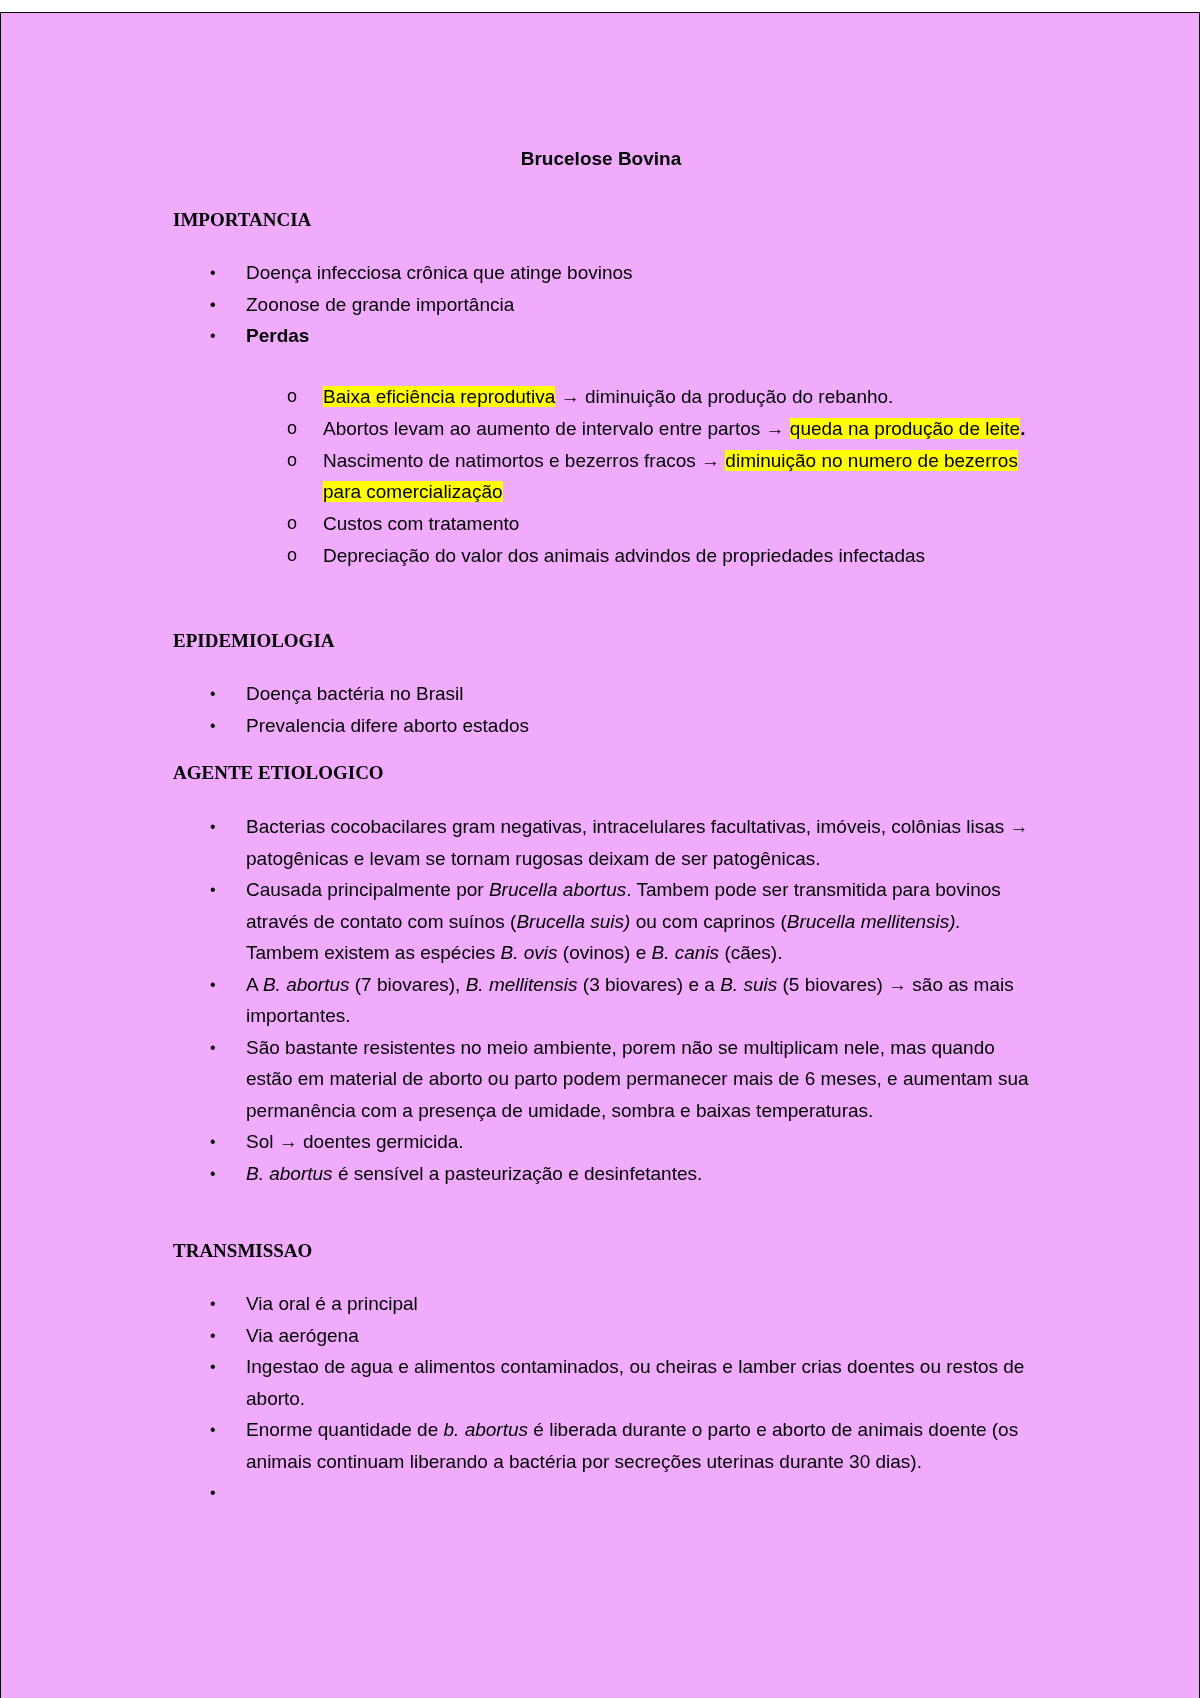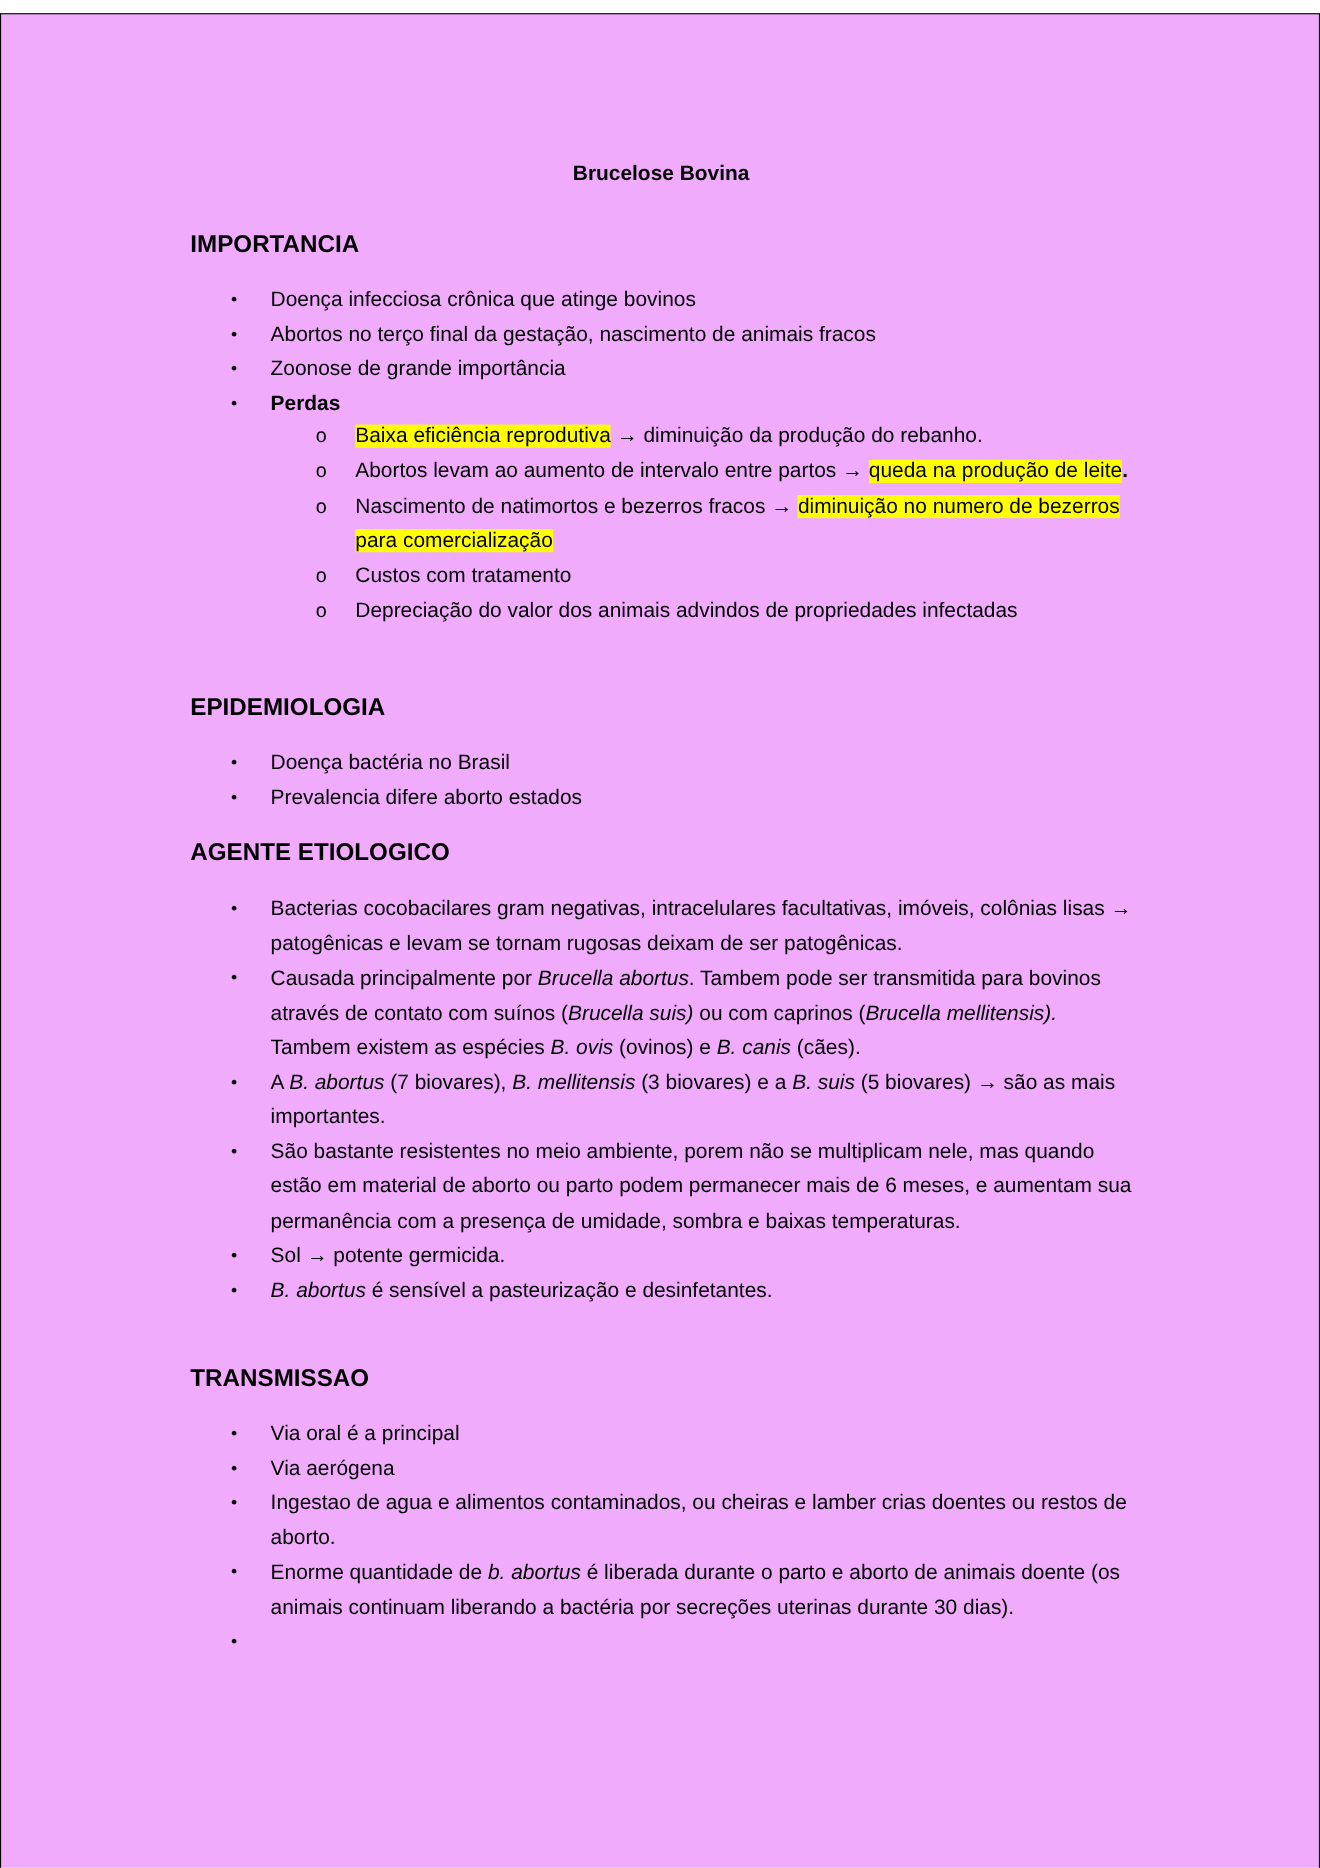--- a/index.html
+++ b/index.html
@@ -15,21 +15,21 @@
     background: #f0abfc;
   }
   .doc-title {
     position: absolute; top: 144px; left: 0; width: 1200px;
     text-align: center; font-weight: bold; font-size: 19px; margin: 0;
     padding-left: 0;
   }
   .doc-title span { position: relative; left: 0; }
   .section-heading {
     position: absolute; left: 172px; margin: 0;
-    font-weight: bold; font-size: 22px;
+    font-weight: bold; font-size: 19px; font-family: Liberation Serif, serif;
   }
   ul { margin: 0; padding: 0; list-style: none; }
   .list { position: absolute; left: 172px; width: 860px; }
   .item {
     position: relative; padding-left: 73px;
     font-size: 19px; line-height: 31.5px;
   }
   .bullet {
     position: absolute; left: 37px; top: 0; width: 10px;
     font-size: 16px;
@@ -53,21 +53,21 @@
 <div class="page">
 
   <h1 class="doc-title" style="top:135px;">
     <span style="left:0;">Brucelose Bovina</span>
   </h1>
 
   <h2 class="section-heading" style="top:196px;">IMPORTANCIA</h2>
 
   <ul class="list" style="top:244px;">
     <li class="item"><span class="bullet">•</span><span>Doença infecciosa crônica que atinge bovinos</span></li>
-    <li class="item"><span class="bullet">•</span><span>Abortos no terço final da gestação, nascimento de animais fracos</span></li>
+    <li class="item"><span class="bullet">•</span></li>
     <li class="item"><span class="bullet">•</span><span>Zoonose de grande importância</span></li>
     <li class="item"><span class="bullet">•</span><span class="b">Perdas</span></li>
   </ul>
 
   <ul class="list sub-list" style="top:368px;">
     <li class="sub-item">
       <span class="sub-bullet">o</span>
       <span class="hl">Baixa eficiência reprodutiva</span>
       <span>→</span><span> diminuição da produção do rebanho.</span>
     </li>
@@ -94,21 +94,21 @@
     <li class="item"><span class="bullet">•</span><span>Doença bactéria no Brasil</span></li>
     <li class="item"><span class="bullet">•</span><span>Prevalencia difere aborto estados</span></li>
   </ul>
 
   <h2 class="section-heading" style="top:749px;">AGENTE ETIOLOGICO</h2>
   <ul class="list" style="top:798px;">
     <li class="item"><span class="bullet">•</span><span>Bacterias cocobacilares gram negativas, intracelulares facultativas, imóveis, colônias lisas </span><span>→</span><span> patogênicas e levam se tornam rugosas deixam de ser patogênicas.</span></li>
     <li class="item"><span class="bullet">•</span><span>Causada principalmente por </span><i>Brucella abortus</i><span>. Tambem pode ser transmitida para bovinos através de contato com suínos (</span><i>Brucella suis)</i><span> ou com caprinos (</span><i>Brucella mellitensis).</i><span> Tambem existem as espécies </span><i>B. ovis</i><span> (ovinos) e </span><i>B. canis</i><span> (cães).</span></li>
     <li class="item"><span class="bullet">•</span><span>A </span><i>B. abortus</i><span> (7 biovares), </span><i>B. mellitensis</i><span> (3 biovares) e a </span><i>B. suis</i><span> (5 biovares) </span><span>→</span><span> são as mais importantes.</span></li>
     <li class="item"><span class="bullet">•</span><span>São bastante resistentes no meio ambiente, porem não se multiplicam nele, mas quando estão em material de aborto ou parto podem permanecer mais de 6 meses, e aumentam sua permanência com a presença de umidade, sombra e baixas temperaturas.</span></li>
-    <li class="item"><span class="bullet">•</span><span>Sol </span><span>→</span><span> potente germicida.</span></li>
+    <li class="item"><span class="bullet">•</span><span>Sol </span><span>→</span><span> doentes germicida.</span></li>
     <li class="item"><span class="bullet">•</span><i>B. abortus</i><span> é sensível a pasteurização e desinfetantes.</span></li>
   </ul>
 
   <h2 class="section-heading" style="top:1227px;">TRANSMISSAO</h2>
   <ul class="list" style="top:1275px;">
     <li class="item"><span class="bullet">•</span><span>Via oral é a principal</span></li>
     <li class="item"><span class="bullet">•</span><span>Via aerógena</span></li>
     <li class="item"><span class="bullet">•</span><span>Ingestao de agua e alimentos contaminados, ou cheiras e lamber crias doentes ou restos de aborto.</span></li>
     <li class="item"><span class="bullet">•</span><span>Enorme quantidade de </span><i>b. abortus</i><span> é liberada durante o parto e aborto de animais doente (os animais continuam liberando a bactéria por secreções uterinas durante 30 dias).</span></li>
     <li class="item"><span class="bullet">•</span></li>

